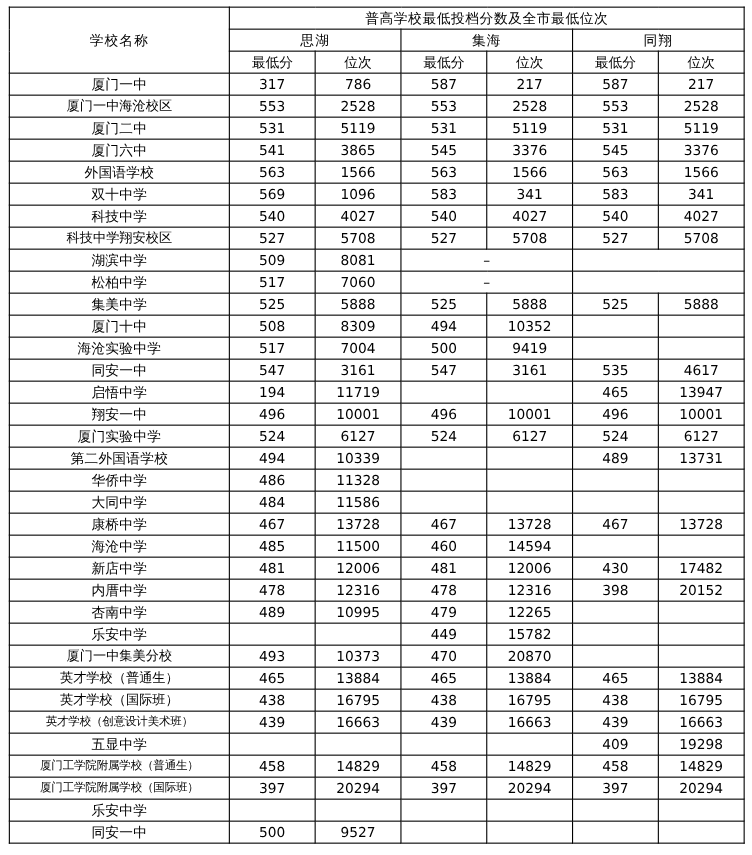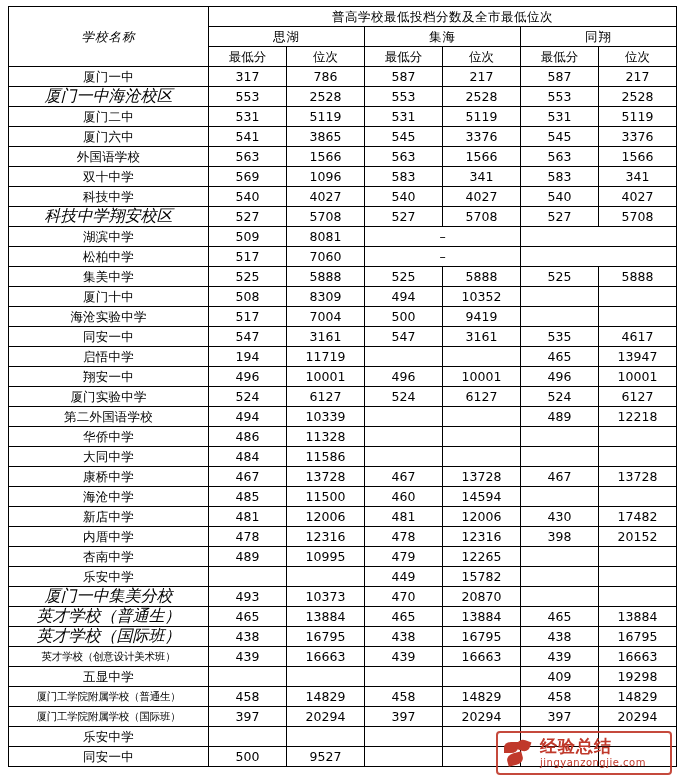--- a/index.html
+++ b/index.html
@@ -42,39 +42,37 @@
   .col-school { width: 200px; }
   .col-num { width: 78px; }
   .hdr-main {
     font-size: 14.5px;
     letter-spacing: 0.5px;
     height: 28px;
   }
   .hdr-school {
     font-size: 15px;
     letter-spacing: 1px;
-    font-style: italic;
   }
   .hdr-group {
     font-size: 14px;
     letter-spacing: 1px;
     height: 26px;
   }
   .hdr-sub {
     font-size: 13px;
     height: 22px;
   }
   .school-name {
     font-size: 13px;
     letter-spacing: 0.2px;
   }
   .school-name.small {
-    font-size: 16px;
+    font-size: 12px;
     letter-spacing: 0;
-    font-style: italic;
   }
   .school-name.xsmall {
     font-size: 10.5px;
     letter-spacing: -0.2px;
   }
   .dash {
     font-size: 13px;
   }
   .watermark {
     position: absolute;
@@ -311,21 +309,21 @@
           <td>524</td>
           <td>6127</td>
         </tr>
         <tr>
           <td class="school-name">第二外国语学校</td>
           <td>494</td>
           <td>10339</td>
           <td></td>
           <td></td>
           <td>489</td>
-          <td>12218</td>
+          <td>13731</td>
         </tr>
         <tr>
           <td class="school-name">华侨中学</td>
           <td>486</td>
           <td>11328</td>
           <td></td>
           <td></td>
           <td></td>
           <td></td>
         </tr>
@@ -469,24 +467,14 @@
           <td>500</td>
           <td>9527</td>
           <td></td>
           <td></td>
           <td></td>
           <td></td>
         </tr>
       </tbody>
   </table>
 
-  <div class="watermark">
-    <div class="wm-box"></div>
-    <div class="wm-logo">
-      <span class="leaf l1"></span>
-      <span class="leaf l2"></span>
-      <span class="leaf l3"></span>
-    </div>
-    <div class="wm-title">经验总结</div>
-    <div class="wm-sub">jingyanzongjie.com</div>
-  </div>
 
 </div>
 
 </body></html>

